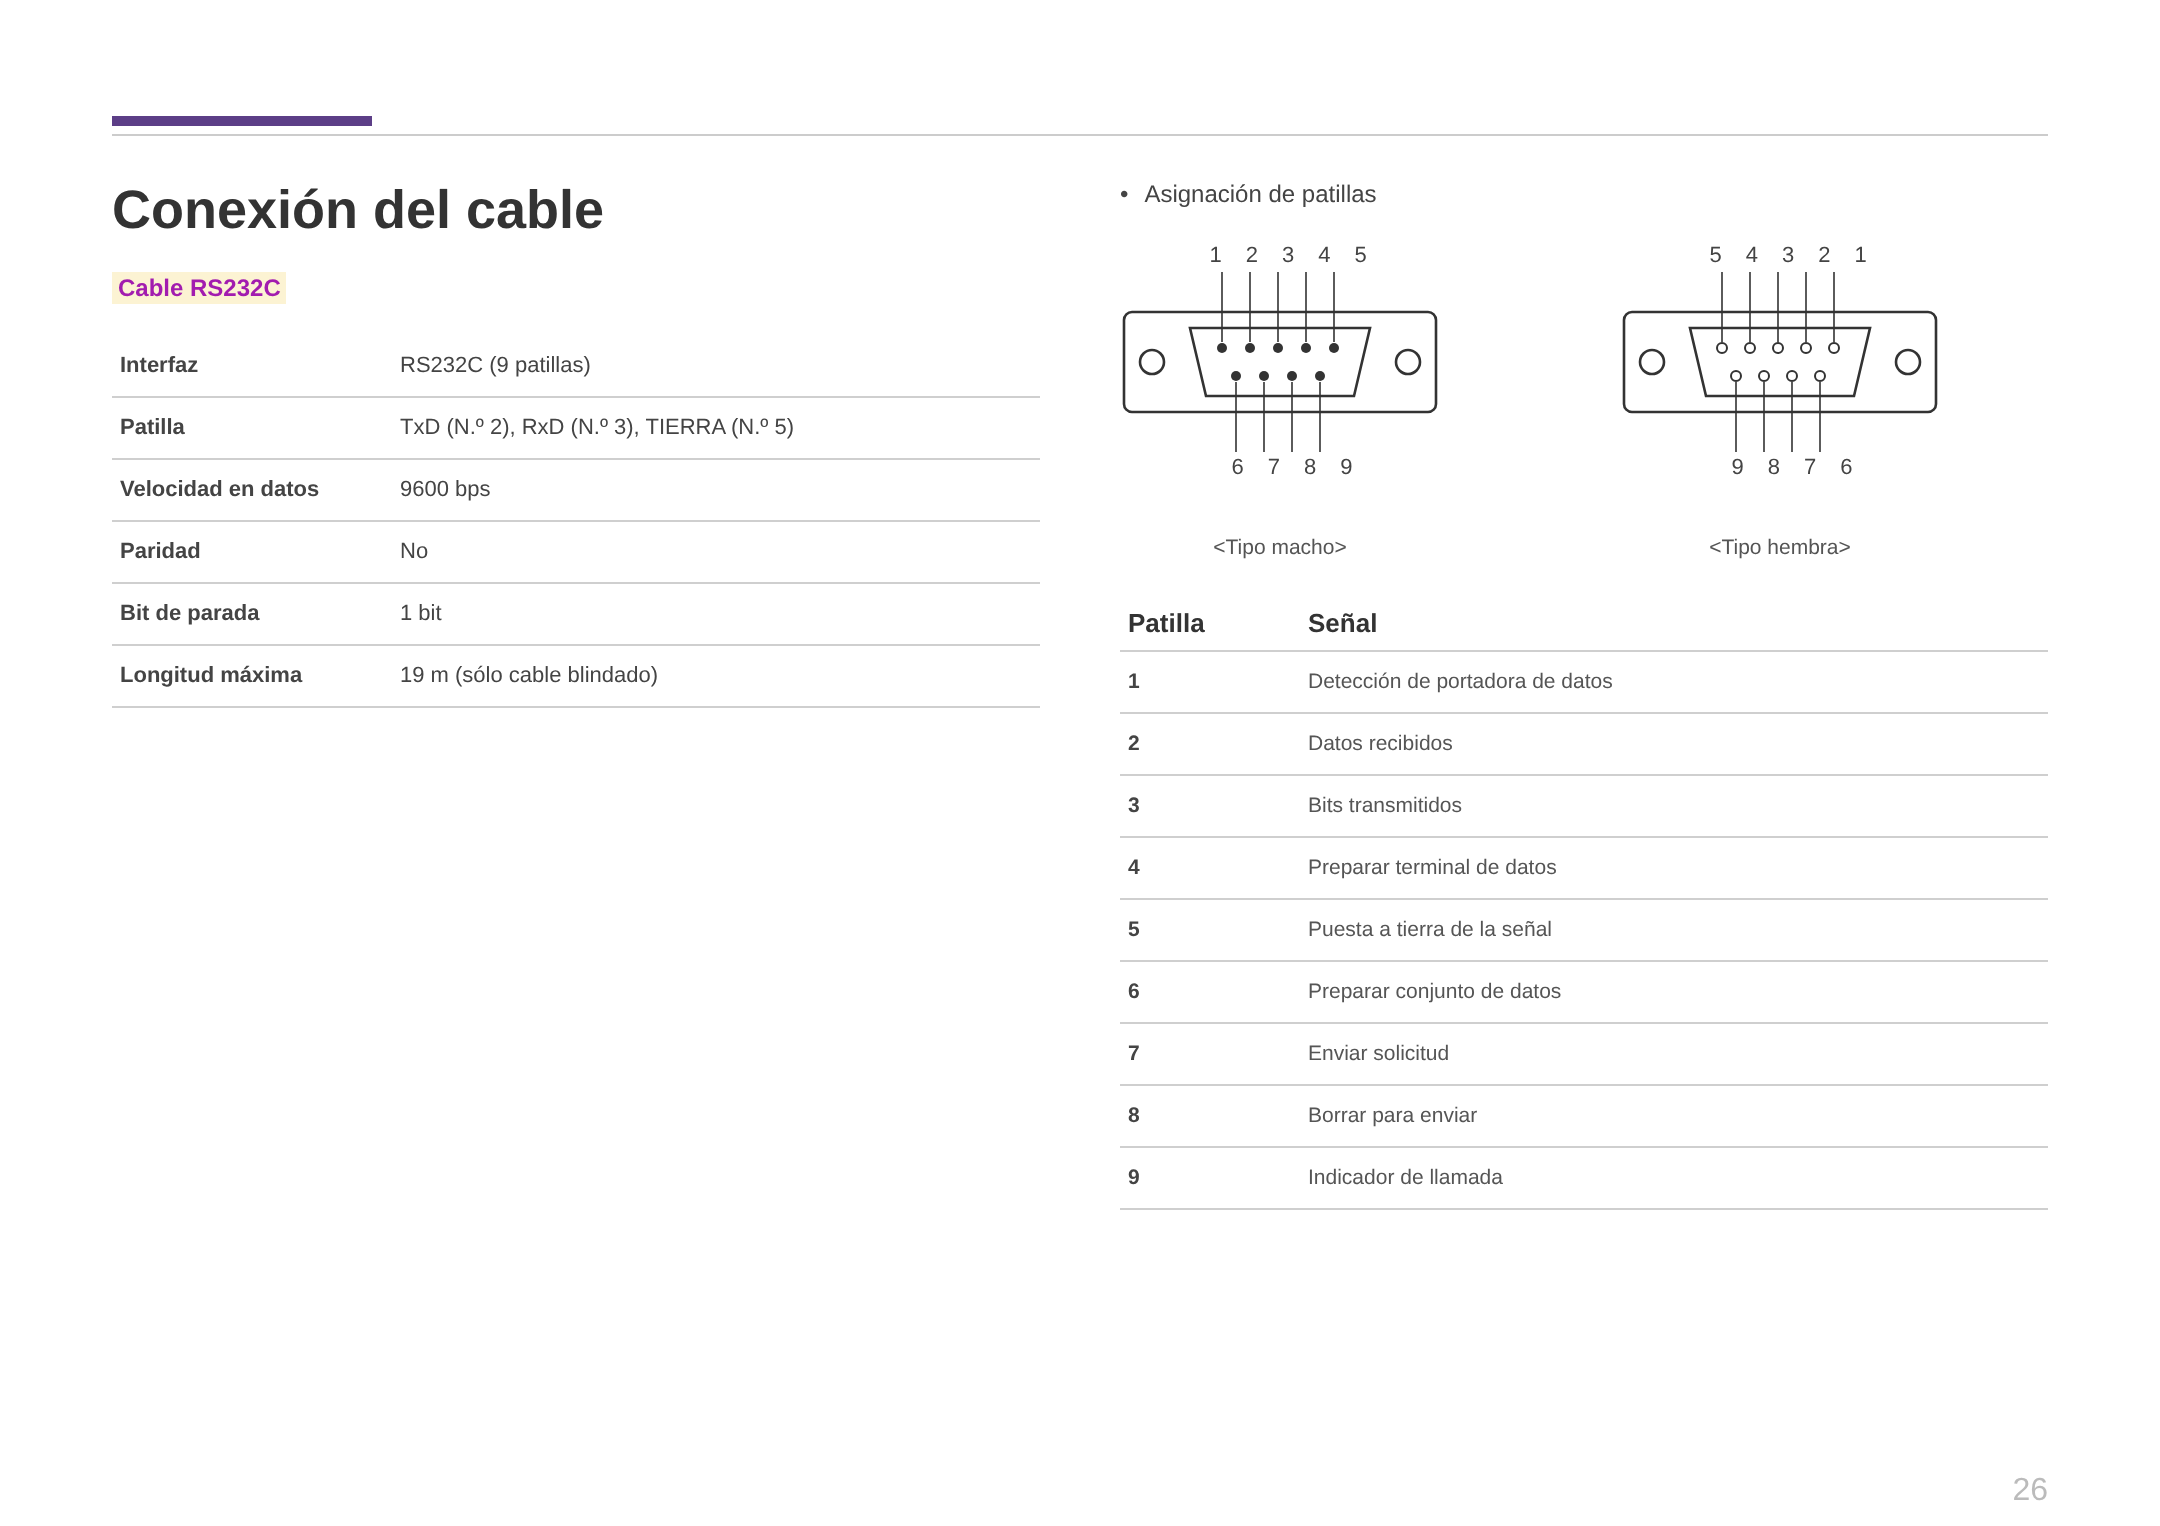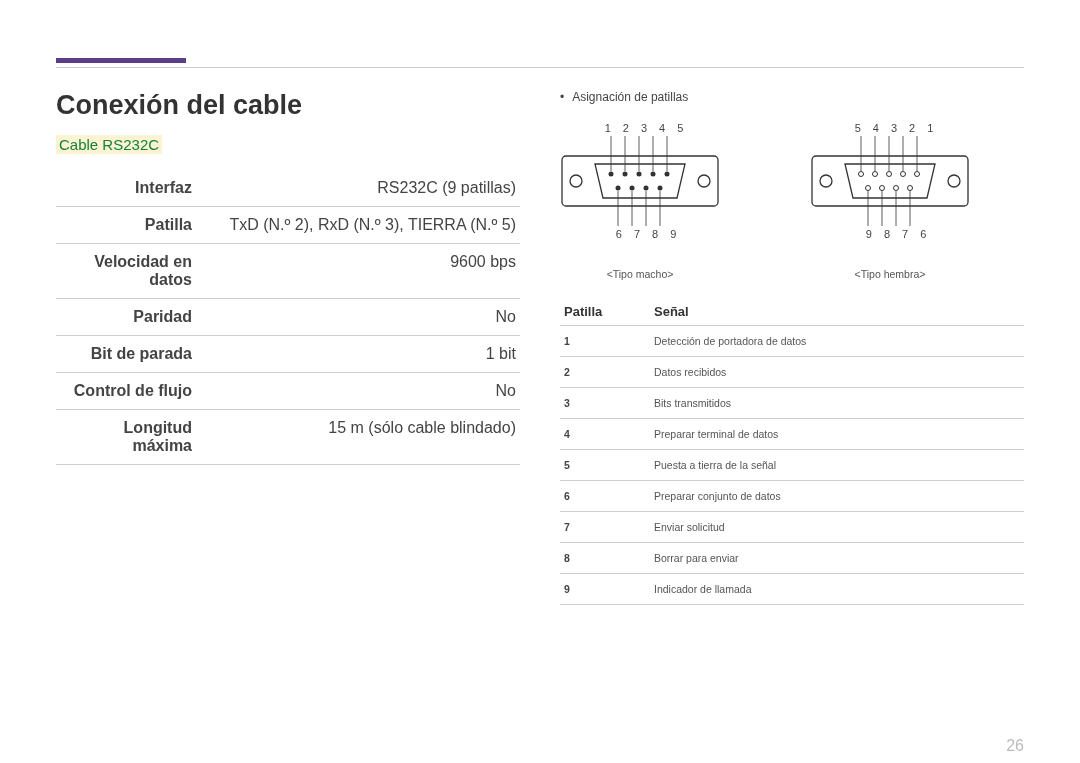--- a/index.html
+++ b/index.html
@@ -45,34 +45,33 @@
     font-weight: 600;
     margin: 0 0 24px 0;
   }
   h2.subtitle {
     font-size: 27px;
     color: #333;
     font-weight: 600;
     margin: 0 0 14px 0;
   }
   h3.cabletitle {
-    font-size: 15px;
-    color: #15803d;
-    font-weight: 400;
+    font-size: 12px;
+    color: #a21caf;
+    font-weight: 700;
     margin: 0 0 16px 0;
     background: #fcf3d3;
     display: inline-block;
     padding: 1px 3px;
   }
   table.spec {
     border-collapse: collapse;
     width: 100%;
-    font-size: 16px;
+    font-size: 11px;
     color: #444;
-    text-align: right;
   }
   table.spec td {
     border-bottom: 1px solid #cfcfcf;
     padding: 9px 4px;
     vertical-align: top;
   }
   table.spec td.k { font-weight: 700; width: 140px; }
   .bullet-line {
     font-size: 12px;
     color: #444;
@@ -168,26 +167,22 @@
           </tr>
           <tr>
             <td class="k">Paridad</td>
             <td>No</td>
           </tr>
           <tr>
             <td class="k">Bit de parada</td>
             <td>1 bit</td>
           </tr>
           <tr>
-            <td class="k">Control de flujo</td>
-            <td>No</td>
-          </tr>
-          <tr>
             <td class="k">Longitud máxima</td>
-            <td>15 m (sólo cable blindado)</td>
+            <td>19 m (sólo cable blindado)</td>
           </tr>
         </tbody>
     </table>
   </div>
 
   <div class="col-right">
     <div class="bullet-line">Asignación de patillas</div>
 
     <div class="connectors">
 

